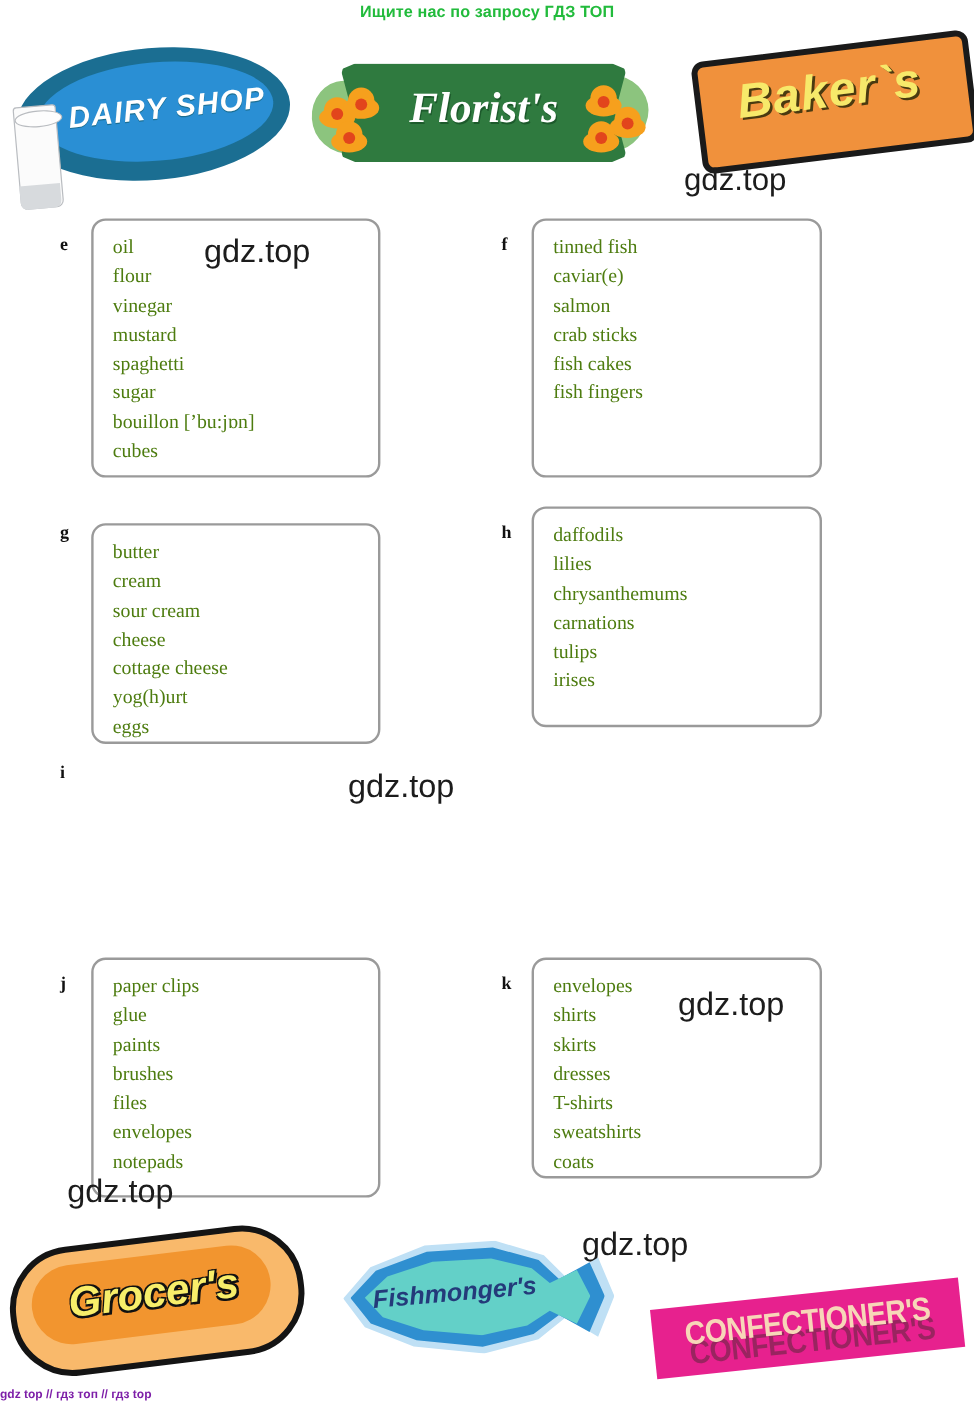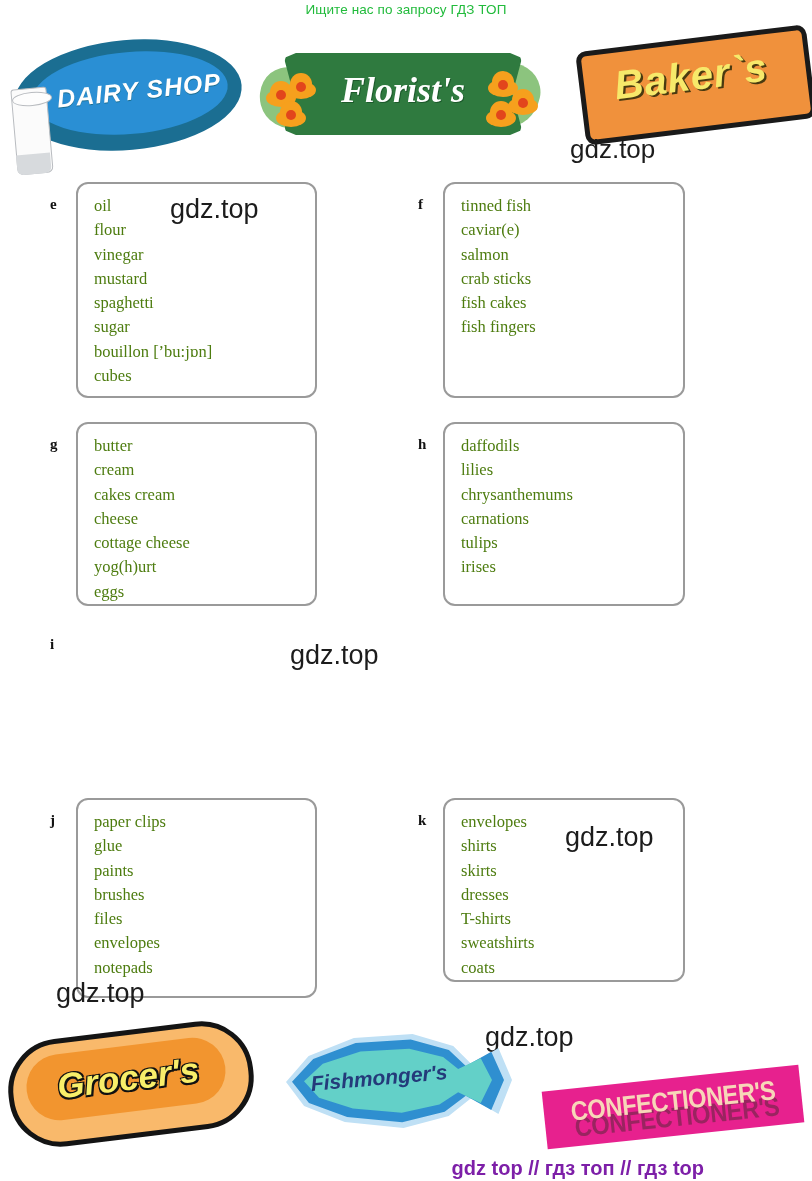--- a/index.html
+++ b/index.html
@@ -10,21 +10,21 @@
     position:relative;
     overflow:hidden;
   }
   .page{position:relative;width:812px;height:1181px;}
 
   
   .top-banner{
     position:absolute;top:2px;left:0;width:812px;
     text-align:center;
     font-family:"Liberation Sans", sans-serif;
-    font-size:13.5px;font-weight:400;
+    font-size:13.5px;font-weight:700;
     color:#22bb3c;
     letter-spacing:0.1px;
   }
 
   
   .wm{
     position:absolute;
     font-family:"Liberation Sans", sans-serif;
     color:#1c1c1c;
     font-weight:400;
@@ -228,23 +228,23 @@
     font-family:"Liberation Sans", sans-serif;
     font-weight:700;font-size:27px;
     color:rgba(60,40,40,0.45);
     transform:rotate(-6deg) scaleX(0.88);
     letter-spacing:-0.5px;
     white-space:nowrap;
   }
 
   
   .footer{
-    position:absolute;left:0;top:1157px;width:704px;text-align:right;
-    font-family:"Liberation Sans", sans-serif;
-    font-size:20px;font-weight:700;color:#7d1fa8;
+    position:absolute;left:0;top:1157px;width:704px;text-align:left;
+    font-family:"Liberation Sans", sans-serif;
+    font-size:10px;font-weight:700;color:#7d1fa8;
   }
 </style>
 </head>
 <body>
 
 <div class="page">
 
   <div class="top-banner">Ищите нас по запросу ГДЗ ТОП</div>
 
   <div class="sign dairy-wrap">
@@ -326,25 +326,25 @@
           <div>fish cakes</div>
           <div>fish fingers</div>
         </div>
       </div>
 
       <div class="wm" style="left:170px;top:16px;font-size:27px;">gdz.top</div>
     </div>
 
     <div class="row" style="height:190px;">
       <div class="lbl" style="left:50px;top:16px;">g</div>
-      <div class="box" style="left:76px;top:2px;width:241px;height:184px;">
+      <div class="box" style="left:76px;top:16px;width:241px;height:184px;">
         <div class="items">
           <div>butter</div>
           <div>cream</div>
-          <div>cakes cream</div>
+          <div>sour cream</div>
           <div>cheese</div>
           <div>cottage cheese</div>
           <div>yog(h)urt</div>
           <div>eggs</div>
         </div>
       </div>
 
       <div class="lbl" style="left:418px;top:16px;">h</div>
       <div class="box" style="left:443px;top:2px;width:242px;height:184px;">
         <div class="items">

